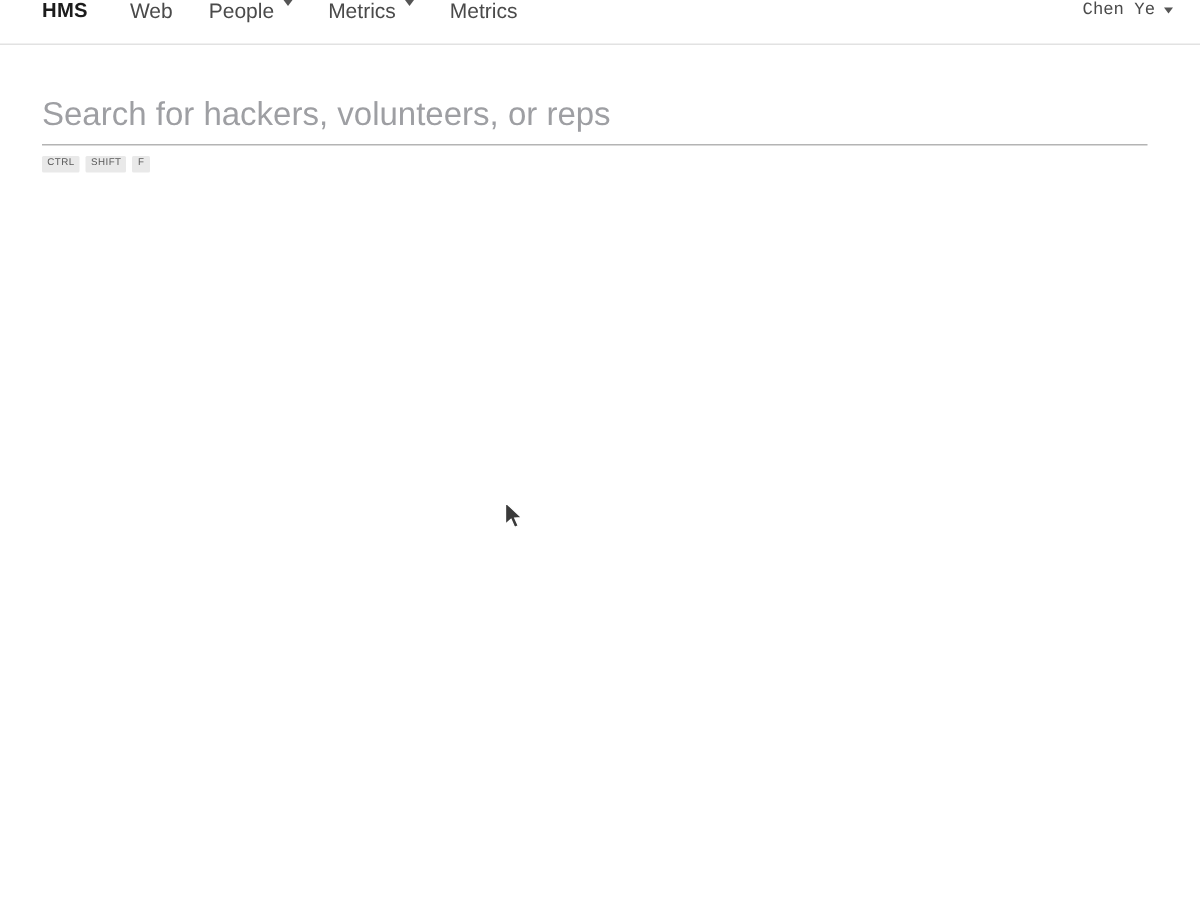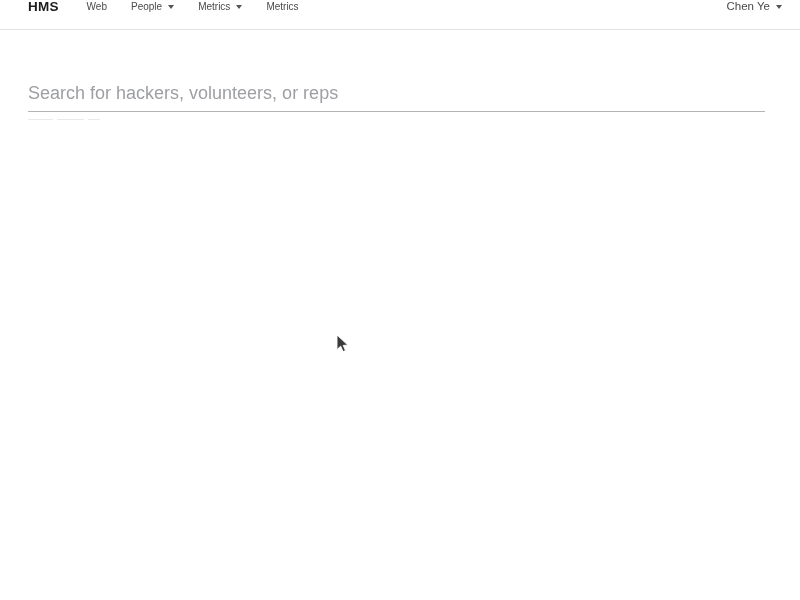--- a/index.html
+++ b/index.html
@@ -40,22 +40,22 @@
     font-size: 13.5px;
     font-weight: bold;
     color: #1c1c1c;
     letter-spacing: 0.2px;
     margin-right: 28px;
     line-height: 1;
   }
 
   .nav-item {
     display: flex;
-    align-items: center;
-    font-size: 10px;
+    align-items: flex-start;
+    font-size: 14px;
     color: #4a4a4a;
     margin-right: 24px;
     line-height: 1;
     white-space: nowrap;
   }
 
   .nav-item:last-child { margin-right: 16px; }
 
   .nav-label { line-height: 1; }
 
@@ -74,42 +74,42 @@
     display: flex;
     align-items: center;
   }
 
   .user-menu {
     display: flex;
     align-items: center;
     font-size: 11.5px;
     color: #4a4a4a;
     line-height: 1;
+    font-family: Liberation Mono, monospace;
   }
 
   
   .search-area {
     position: absolute;
     left: 28px;
     top: 62px;
     width: 737px;
   }
 
   .search-input {
     display: block;
     width: 100%;
     border: none;
     outline: none;
     background: transparent;
     font-family: "Liberation Sans", sans-serif;
-    font-size: 18px;
+    font-size: 22px;
     color: #3d3d3d;
     padding: 0 0 6px 0;
     line-height: 1.25;
-    margin-top: 20px;
   }
 
   .search-input::placeholder {
     color: #9e9fa3;
     opacity: 1;
   }
 
   .search-underline {
     width: 100%;
     height: 1px;

